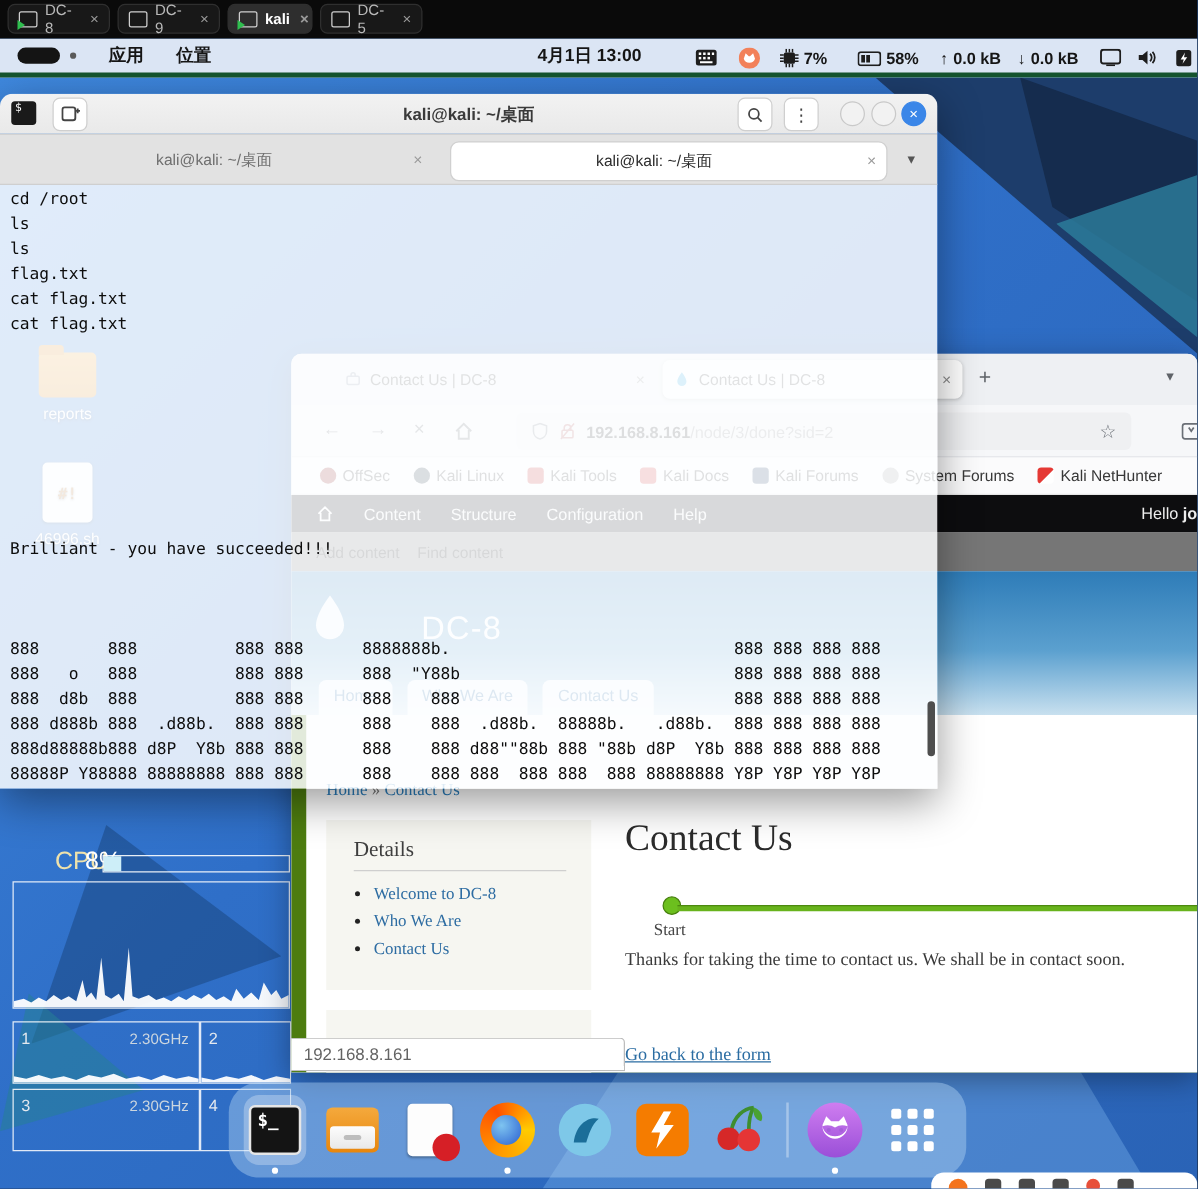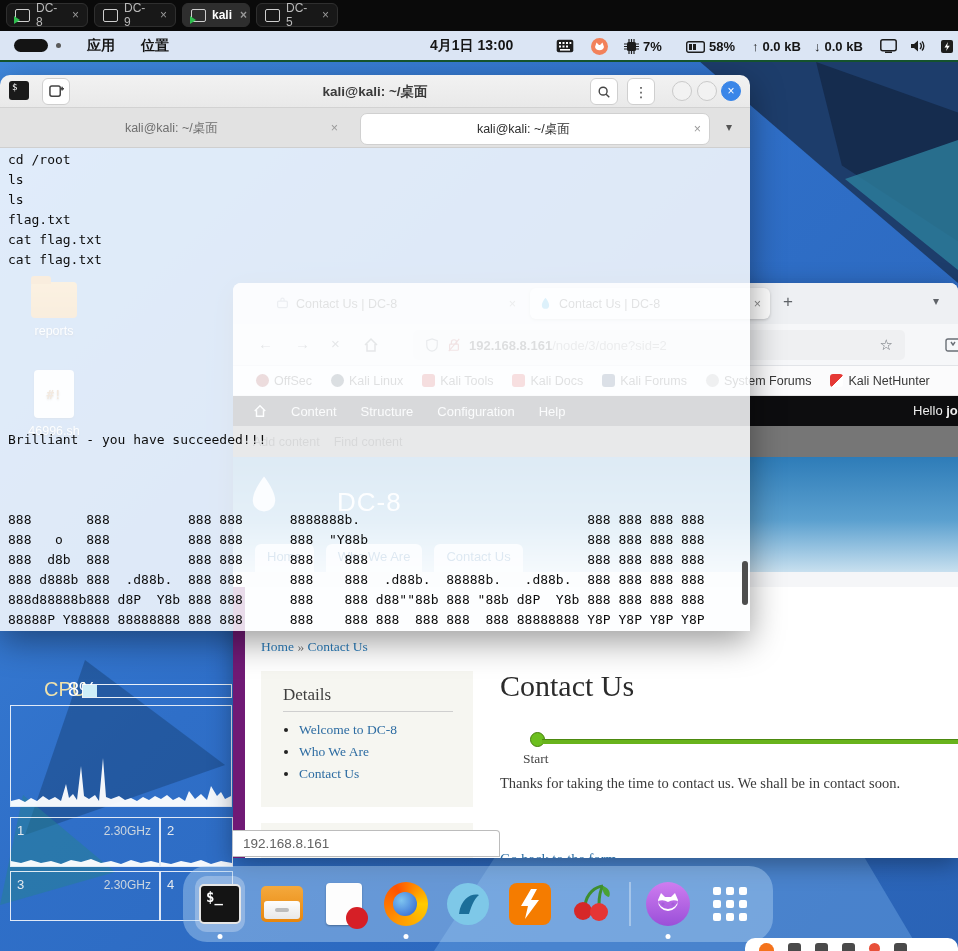--- a/index.html
+++ b/index.html
@@ -13,21 +13,21 @@
   
   .vmbar{left:0;top:0;width:958px;height:31px;background:#0a0a0a;}
   .vmtab{position:absolute;top:3px;height:24px;border:1px solid #2f2f2f;border-radius:6px;
     background:#181818;color:#b9b9b9;font-size:12px;display:flex;align-items:center;gap:6px;padding:0 8px;box-sizing:border-box;}
   .vmtab.active{background:#2e2e2e;color:#fff;font-weight:bold;}
   .vm-mon{width:13px;height:11px;border:1.5px solid #cfcfcf;border-radius:2px;position:relative;flex:0 0 auto;}
   .vm-play{position:absolute;left:-2px;bottom:-3px;width:0;height:0;border-left:6px solid #2fbe4f;border-top:4px solid transparent;border-bottom:4px solid transparent;}
   .vmx{color:#9a9a9a;font-size:12px;margin-left:2px;}
   
   .topbar{left:0;top:31px;width:958px;height:31px;background:#dbe5f4;color:#151515;
-    display:flex;align-items:center;font-size:14px;border-bottom:2px solid #14532d;box-sizing:border-box;}
+    display:flex;align-items:center;font-size:14px;border-bottom:4px solid #14532d;box-sizing:border-box;}
   .pill{width:34px;height:13px;background:#141414;border-radius:7px;margin-left:14px;}
   .wsdot{width:5px;height:5px;border-radius:50%;background:#5a5a5a;margin-left:8px;}
   .menu-lbl{font-weight:bold;margin-left:26px;}
   .clock{font-weight:bold;position:absolute;left:430px;}
   .tic{display:flex;align-items:center;gap:4px;position:absolute;font-size:13px;font-weight:bold;}
   .tic svg{display:block;}
   
   .term{left:0;top:75px;width:750px;height:556px;border-radius:10px 10px 0 0;
     box-shadow:0 10px 34px rgba(0,0,0,.4);overflow:hidden;}
   .term-head{position:absolute;left:0;top:0;width:100%;height:33px;
@@ -65,21 +65,21 @@
   .urlpill{position:absolute;left:180px;top:6px;width:492px;height:30px;background:#eff0f2;border-radius:5px;
     display:flex;align-items:center;font-size:13px;color:#333;}
   .bmarks{top:83px;height:30px;background:#fbfbfc;border-bottom:1px solid #e6e6e6;display:flex;align-items:center;gap:19px;padding-left:23px;font-size:12.5px;color:#383838;}
   .bm{display:flex;align-items:center;gap:5px;white-space:nowrap;}
   .bmi{width:13px;height:13px;border-radius:3px;flex:0 0 auto;}
   .adminbar{top:113px;height:30px;background:#0d0d0f;color:#ededed;display:flex;align-items:center;gap:24px;padding-left:20px;font-size:13px;}
   .shortbar{top:143px;height:31px;background:#767676;color:#000000;display:flex;align-items:center;gap:14px;padding-left:20px;font-size:12.5px;}
   .sitehead{top:174px;height:115px;background:linear-gradient(#2e7cb8 0%,#5ba0cf 55%,#c8e0ef 100%);}
   .sitemenu{position:absolute;bottom:0;height:28px;display:flex;gap:12px;left:22px;}
   .smtab{background:rgba(255,255,255,.85);border-radius:6px 6px 0 0;padding:5px 12px 0;font-size:13px;color:#2a6ca6;}
-  .pagebg{top:304px;height:286px;background:#701a75;}
+  .pagebg{top:289px;height:286px;background:#4d7c0f;}
   .pagewhite{position:absolute;left:12px;top:0;right:0;bottom:0;background:#fff;}
   .serif{font-family:"Liberation Serif",serif;}
   .crumb{position:absolute;left:16px;top:52px;font-size:13.5px;}
   .crumb a{color:#2a7cba;text-decoration:none;}
   .sbox{position:absolute;left:16px;width:212px;background:#f6f6f1;}
   .sbox h3{margin:14px 0 6px 22px;font-size:17px;font-weight:normal;color:#3f3f3f;}
   .sbox hr{border:none;border-top:1px solid #cfcfcf;margin:0 20px 10px 22px;}
   .sbox ul{margin:0 0 16px 38px;padding:0;font-size:13.5px;}
   .sbox li{margin:6px 0;color:#222;}
   .sbox a{color:#2d6ca2;text-decoration:none;}

